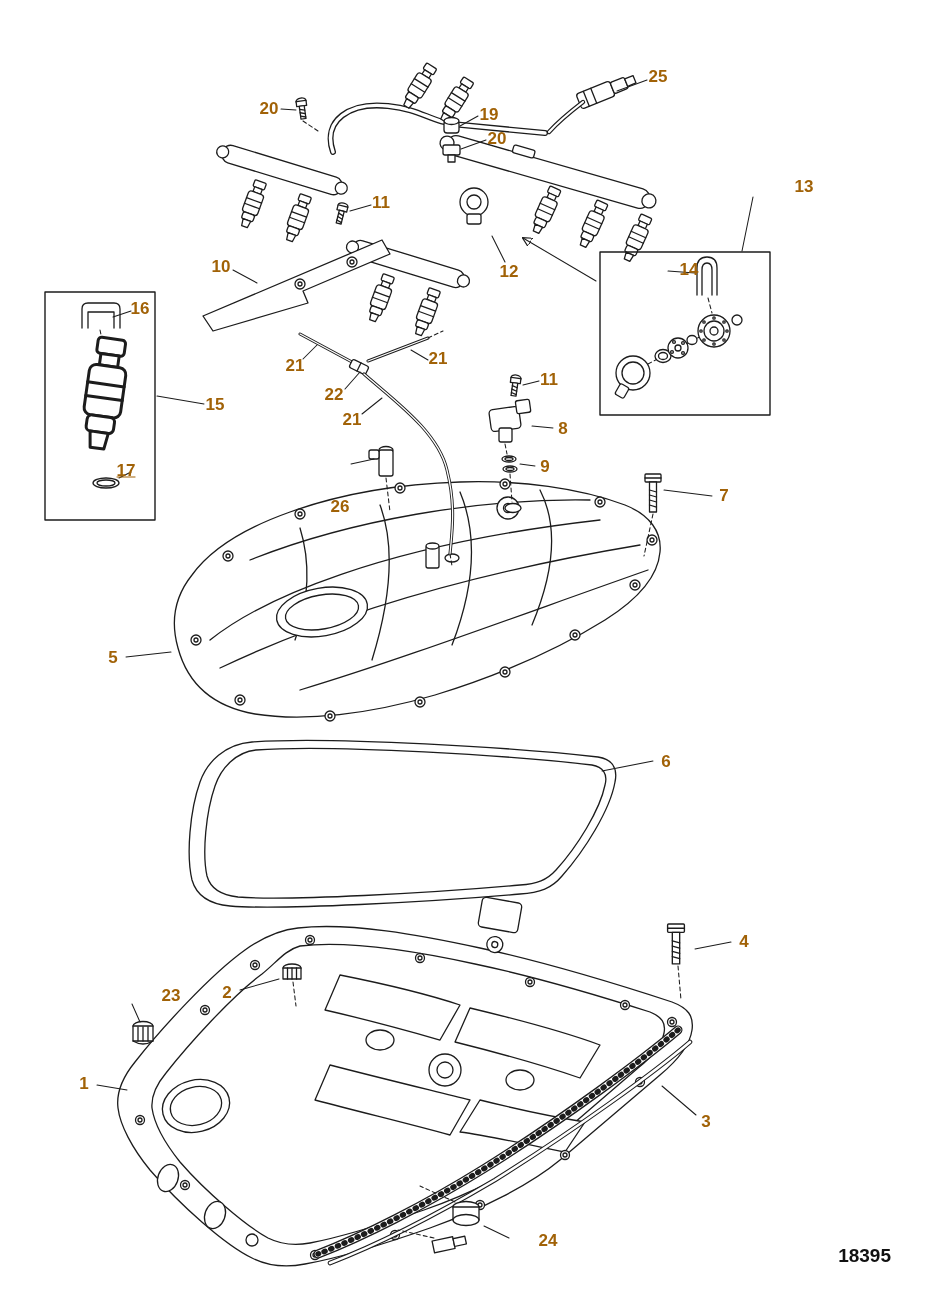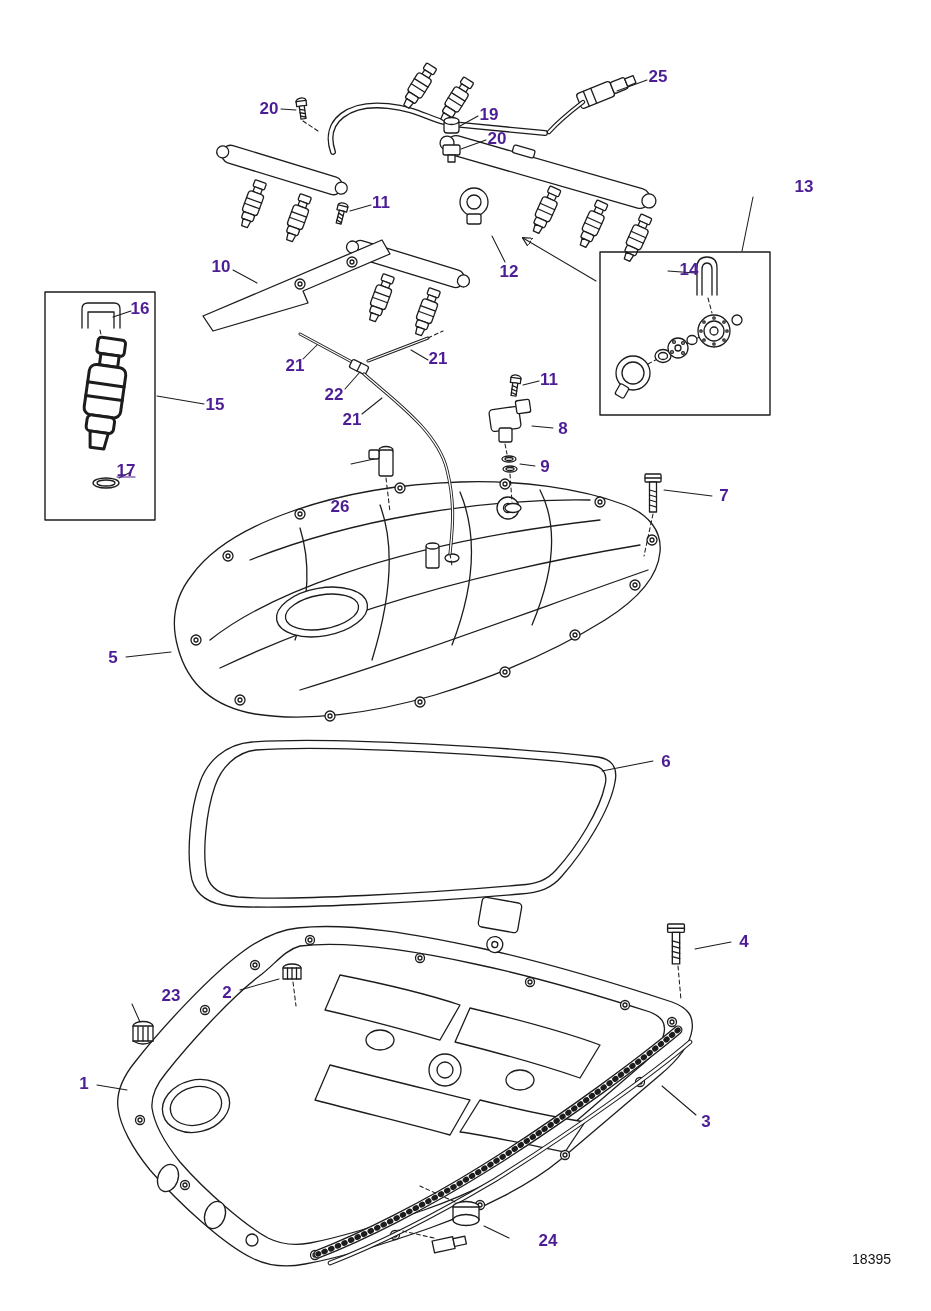--- a/index.html
+++ b/index.html
@@ -19,23 +19,23 @@
   .tubeI2{stroke:#ffffff;stroke-width:2.2;}
   .t3{stroke-width:3.1;}
   .t1w{stroke:#ffffff;stroke-width:1.3;}
   .g3a{stroke-width:9;}
   .g3b{stroke:#ffffff;stroke-width:6.4;}
   .g3c{stroke-width:5.4;stroke-dasharray:1.2 6;}
   .g3d{stroke-width:4.6;}
   .g3e{stroke:#ffffff;stroke-width:2.6;}
   .callout-layer{position:absolute;left:0;top:0;width:100%;height:100%;z-index:5;}
   .callout{position:absolute;transform:translate(-50%,-50%);font-weight:bold;
-           font-size:17px;color:#4c1d95;line-height:1;}
-  .drawing-number{position:absolute;right:40px;bottom:44px;font-weight:normal;
-                  font-size:14px;color:#111;z-index:6;}
+           font-size:17px;color:#a16207;line-height:1;}
+  .drawing-number{position:absolute;right:40px;bottom:44px;font-weight:bold;
+                  font-size:19px;color:#111;z-index:6;}
 </style>
 </head>
 <body>
 
 <div class="stage">
 
 <svg width="931" height="1311" viewBox="0 0 931 1311">
   <defs>
     <marker id="arrow" viewBox="0 0 10 10" refX="9" refY="5" markerWidth="9" markerHeight="9" orient="auto-start-reverse">
       <path d="M 0 0 L 10 5 L 0 10 Z" fill="#1c1c1c" stroke="none"></path>

